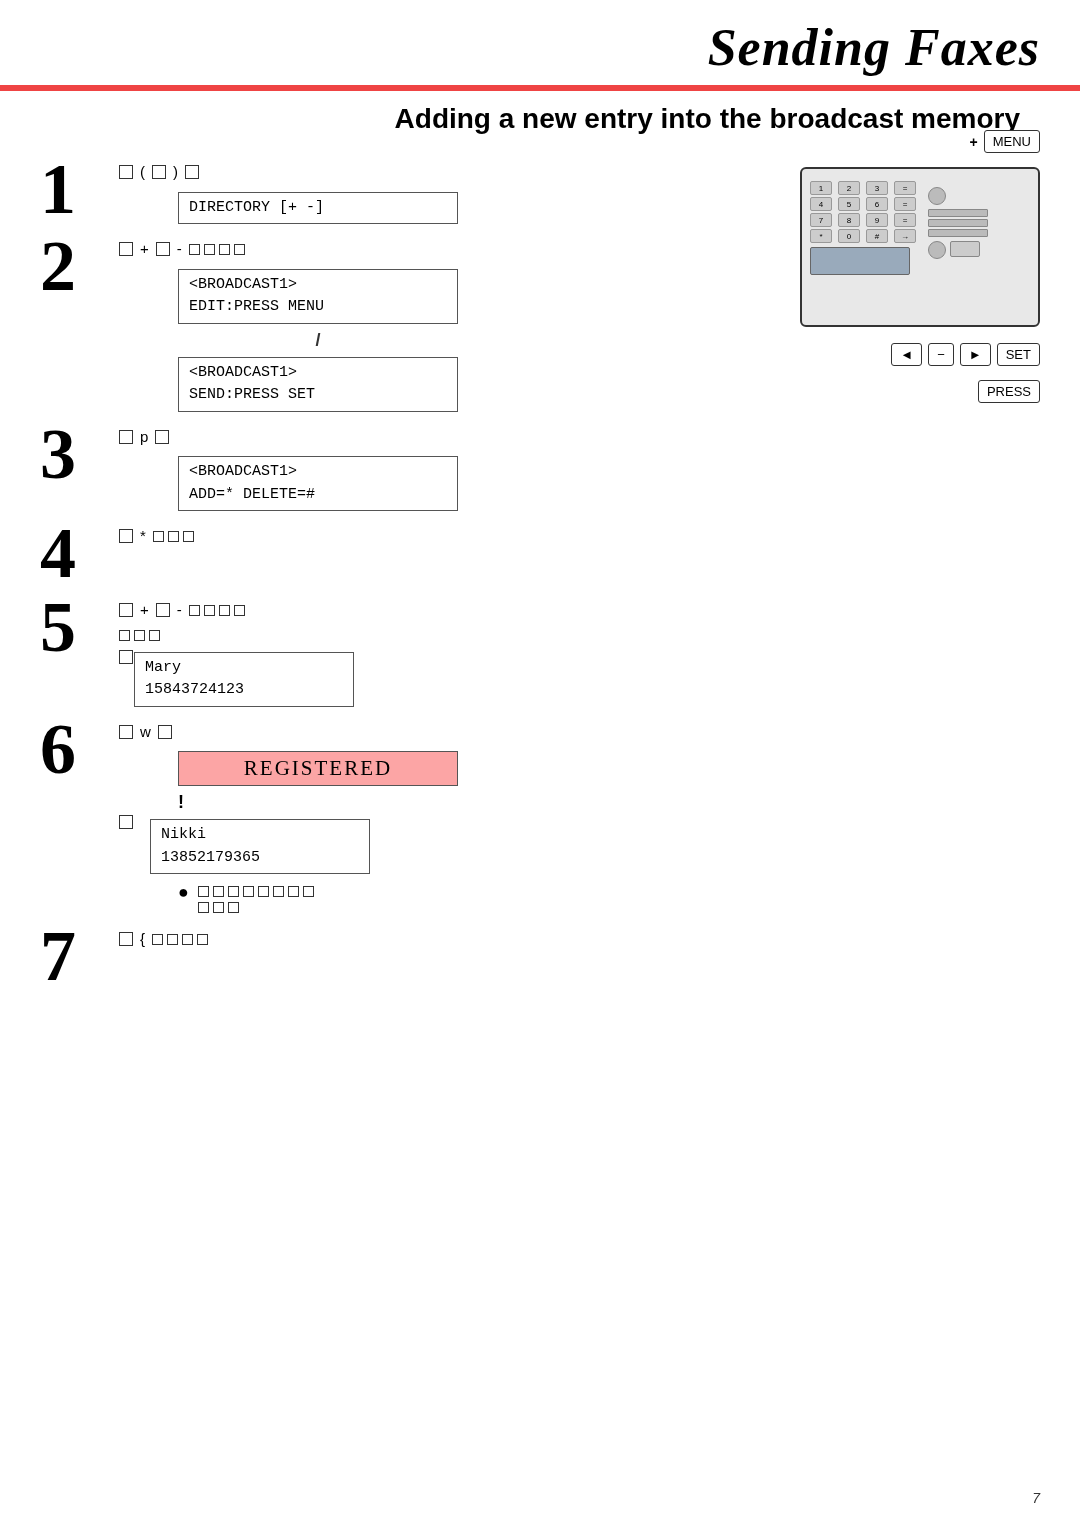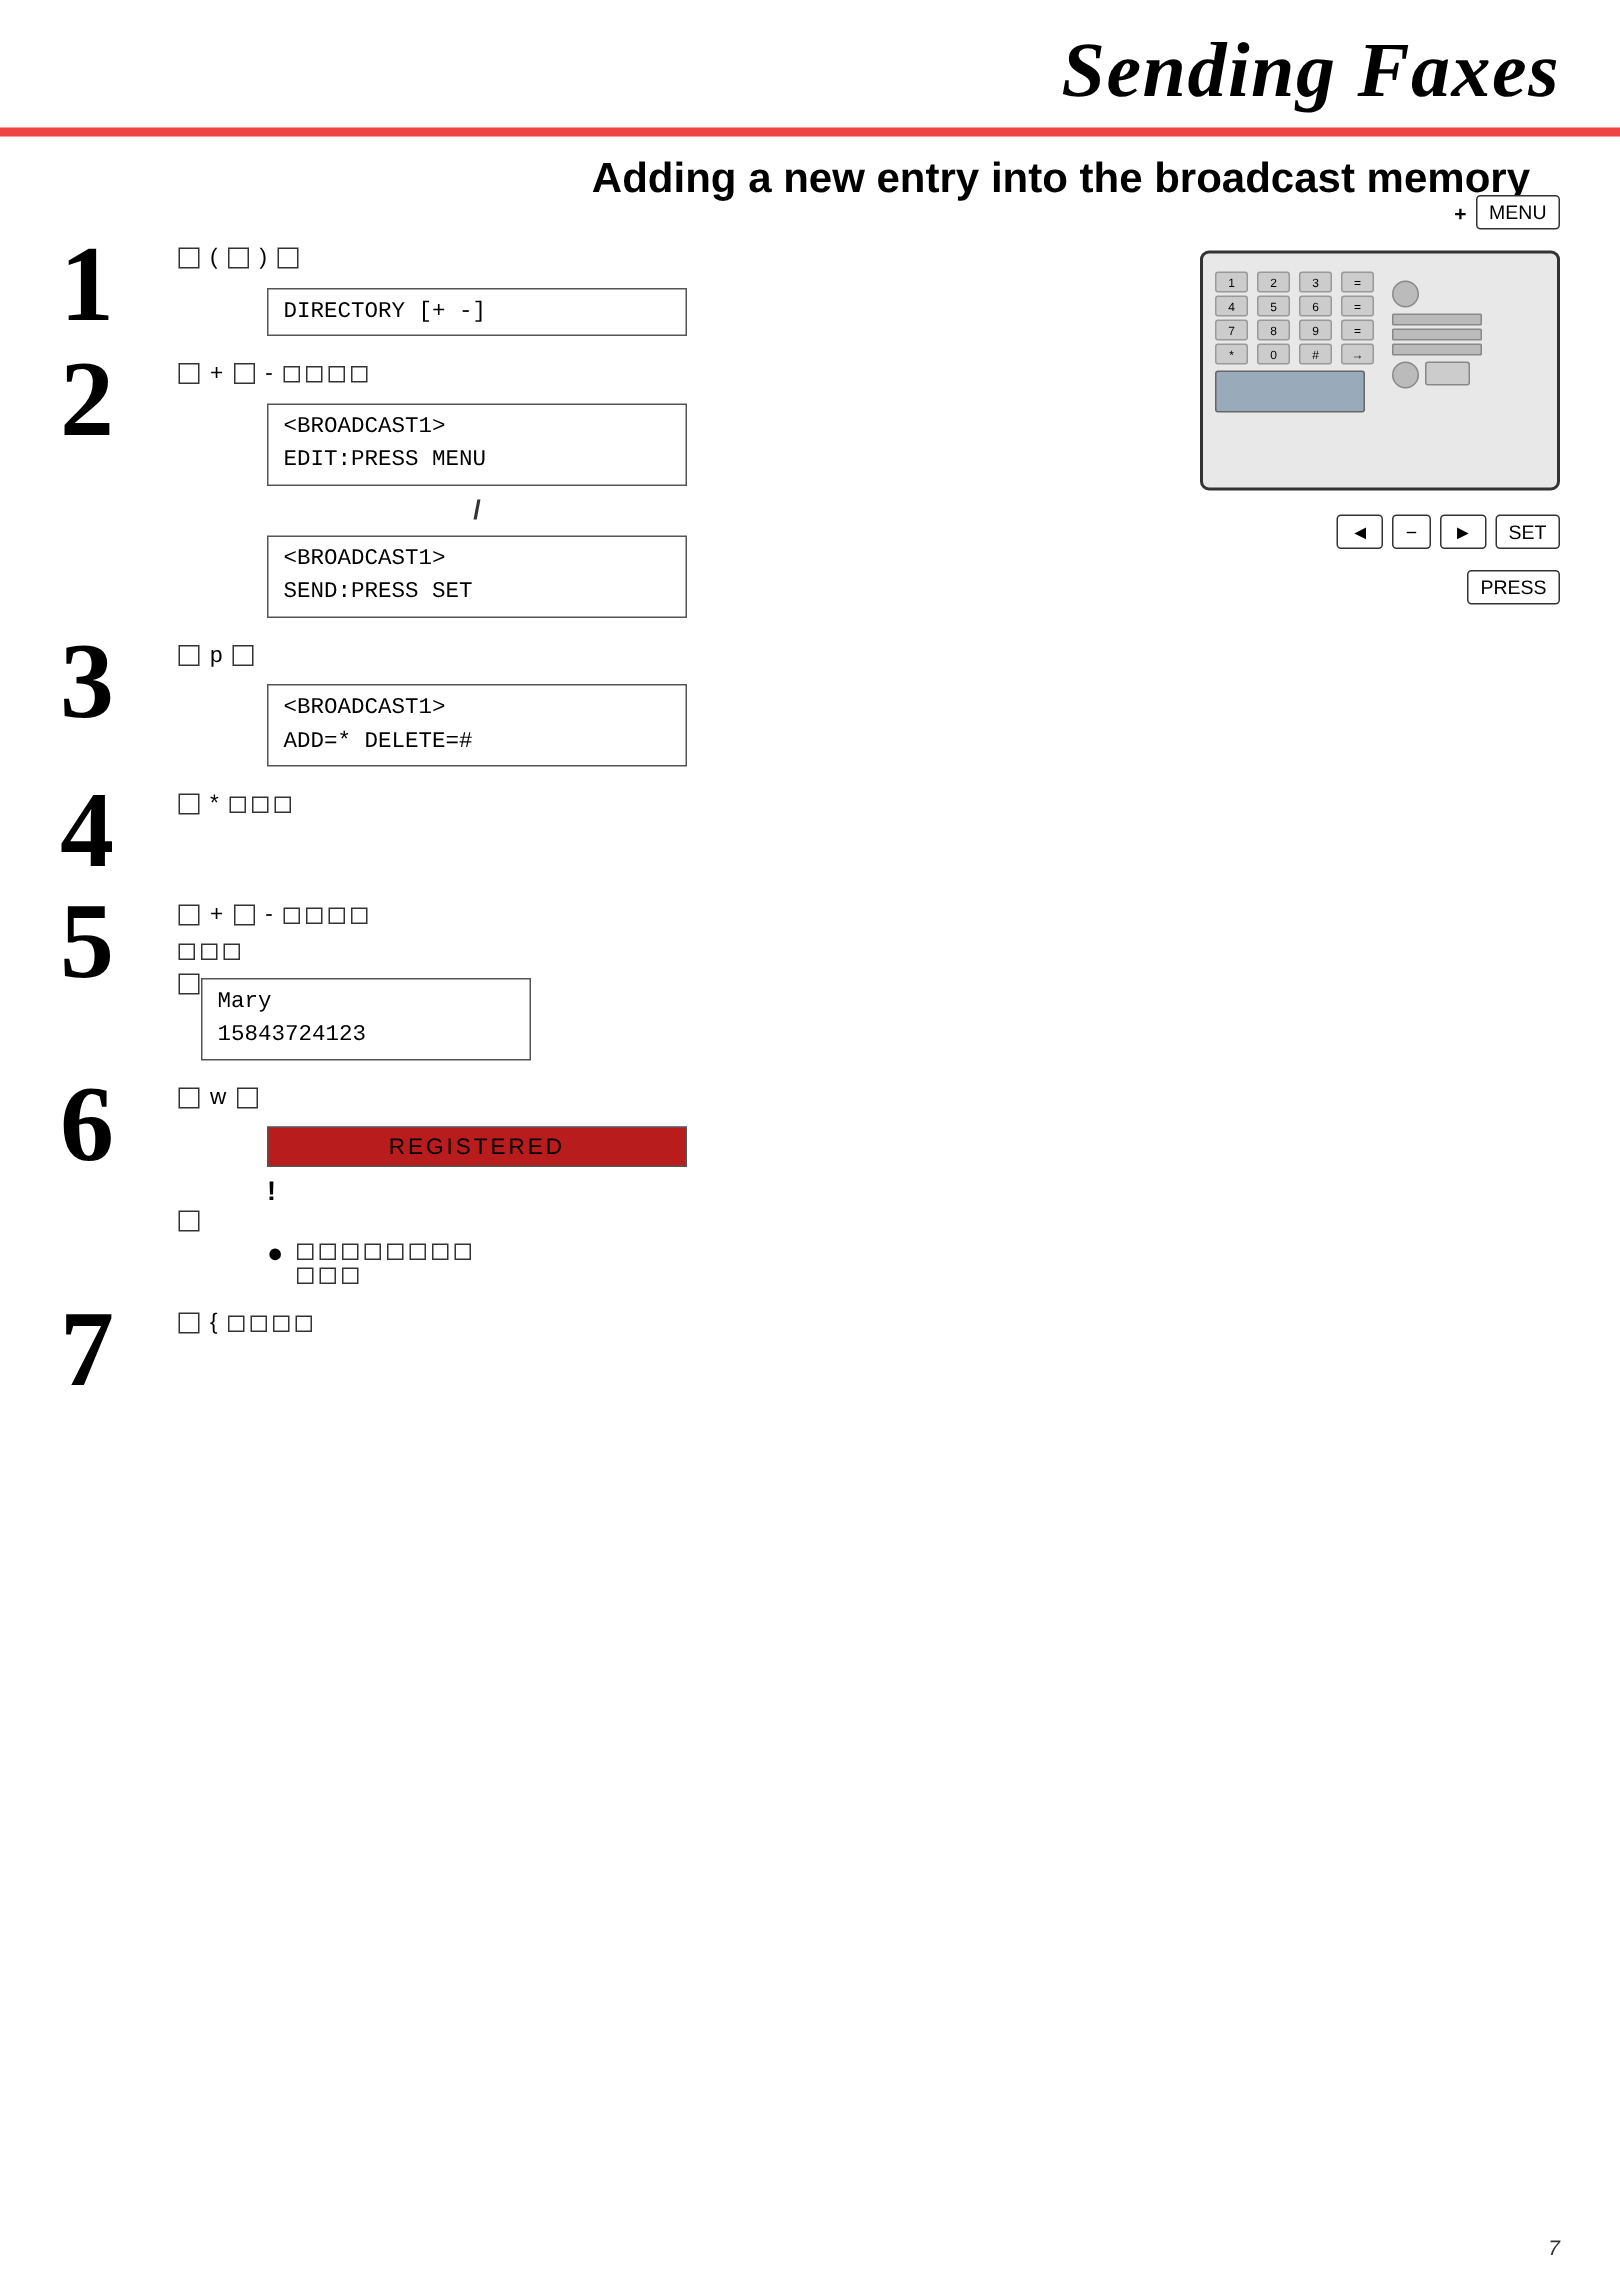--- a/index.html
+++ b/index.html
@@ -204,24 +204,24 @@
       font-family: Arial, sans-serif;
     }
     .ctrl-plus {
       font-size: 14px;
       font-weight: bold;
     }
 
     
     .registered-box {
       border: 1.5px solid #555;
-      background: #b91c1c;
+      background: #fca5a5;
       padding: 4px 10px;
-      font-size: 15px;
-      font-family: Liberation Sans, sans-serif;
+      font-size: 21px;
+      font-family: Liberation Serif, serif;
       min-width: 220px;
       max-width: 280px;
       margin: 4px 0 4px 60px;
       text-align: center;
       letter-spacing: 2px;
     }
 
     
     .note-bullet {
       display: flex;
@@ -437,20 +437,24 @@
     <div class="step-body">
       <div class="step-inline">
         <span class="sq"></span>
         <span class="step-text">w</span>
         <span class="sq"></span>
       </div>
       <div class="registered-box">REGISTERED</div>
       <div class="exclamation">!</div>
       <div style="display:flex; align-items:flex-start; gap:16px;">
         <span class="sq"></span>
+        <div class="lcd-box" style="margin-left:0;">
+          <span class="lcd-line">Nikki</span>
+          <span class="lcd-line">13852179365</span>
+        </div>
       </div>
       <div class="note-bullet">
         <span class="bullet-dot">●</span>
         <div>
           <span class="sq-row">
             <span class="sq"></span>
             <span class="sq"></span>
             <span class="sq"></span>
             <span class="sq"></span>
             <span class="sq"></span>

